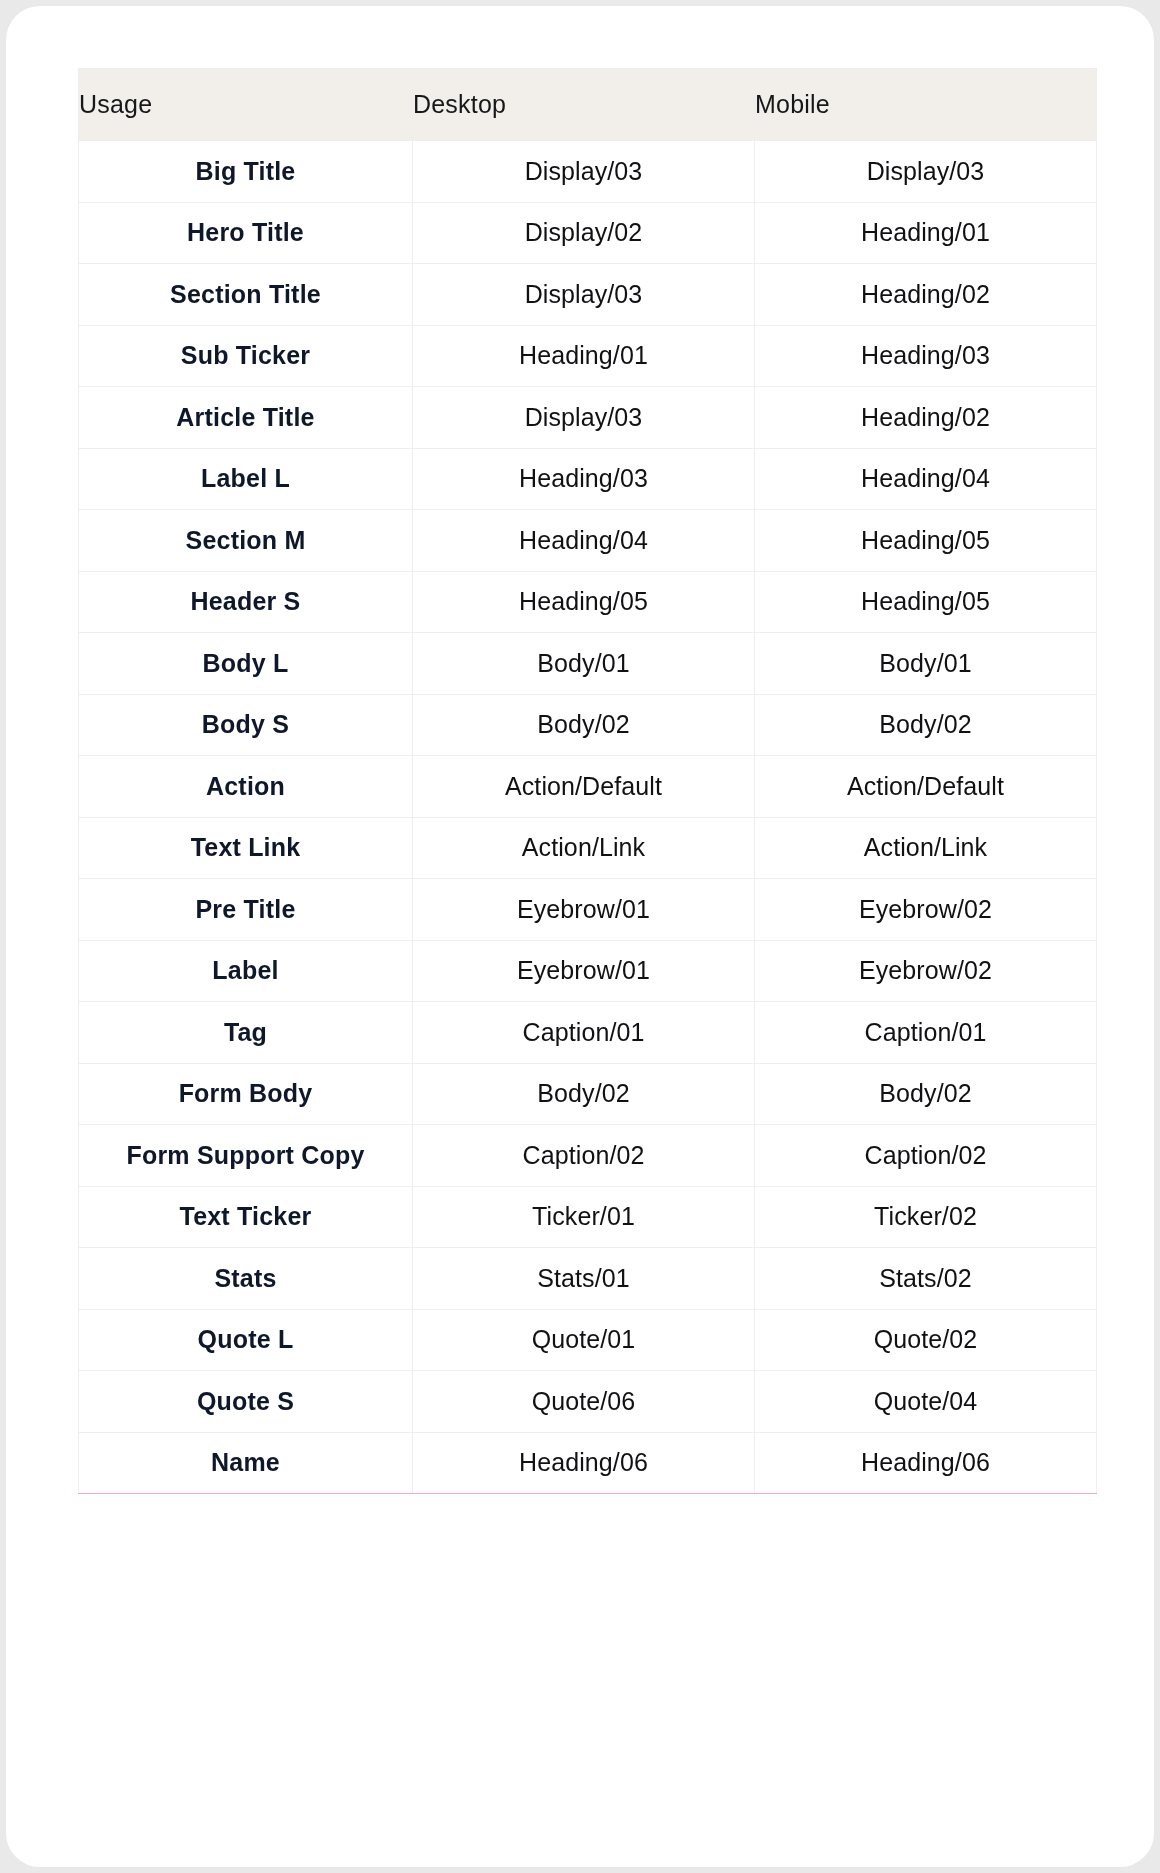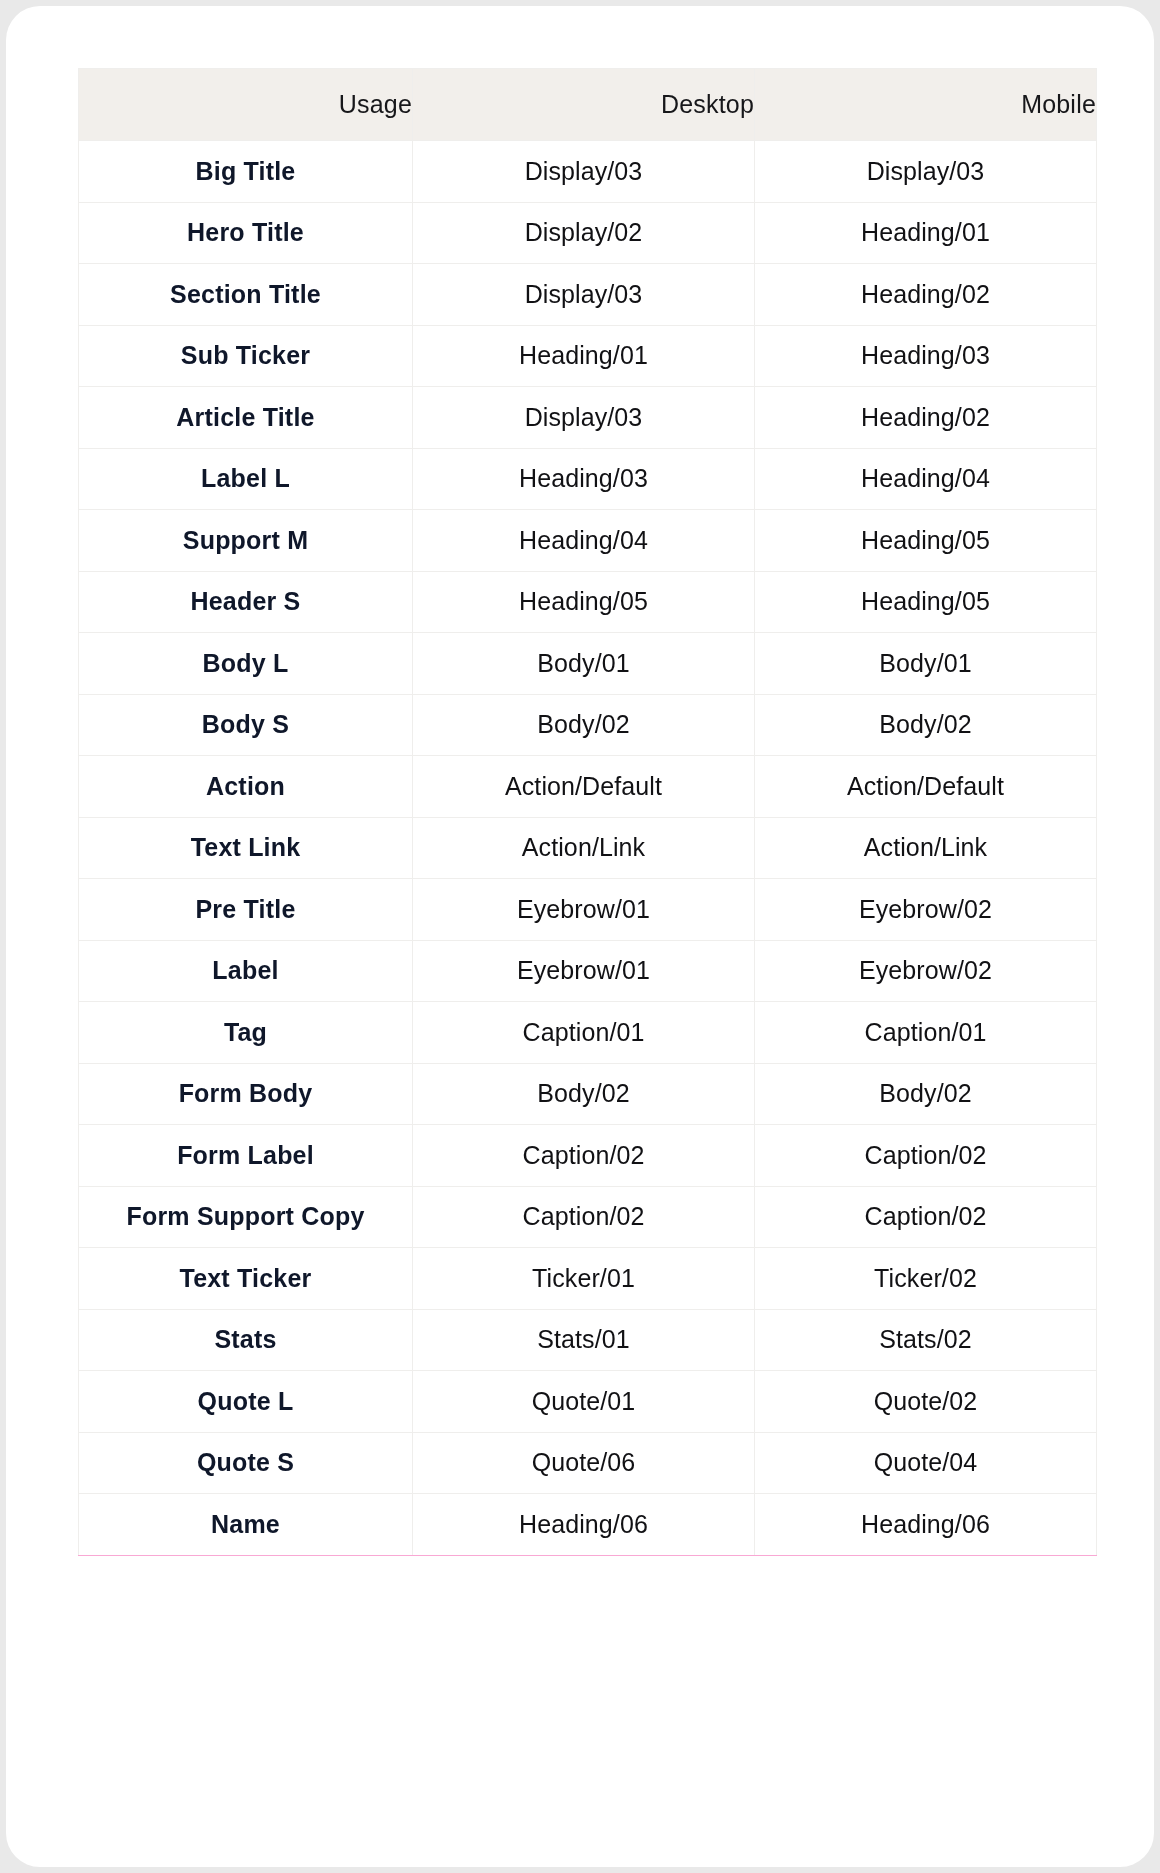--- a/index.html
+++ b/index.html
@@ -47,21 +47,21 @@
 
   table.type-scale col.col-usage   { width: 334px; }
   table.type-scale col.col-desktop { width: 342px; }
   table.type-scale col.col-mobile  { width: 342px; }
 
   thead th {
     background: #f2efeb;
     font-size: 25px;
     font-weight: 400;
     color: #17171a;
-    text-align: right;
+    text-align: left;
     height: 71px;
     padding: 0;
     border: 1px solid #efeeec;
     letter-spacing: 0.2px;
   }
 
   tbody td {
     height: 60.5px;
     padding: 0;
     text-align: center;
@@ -131,21 +131,21 @@
             <td class="usage-cell">Article Title</td>
             <td class="value-cell">Display/03</td>
             <td class="value-cell">Heading/02</td>
           </tr>
           <tr>
             <td class="usage-cell">Label L</td>
             <td class="value-cell">Heading/03</td>
             <td class="value-cell">Heading/04</td>
           </tr>
           <tr>
-            <td class="usage-cell">Support M</td>
+            <td class="usage-cell">Section M</td>
             <td class="value-cell">Heading/04</td>
             <td class="value-cell">Heading/05</td>
           </tr>
           <tr>
             <td class="usage-cell">Header S</td>
             <td class="value-cell">Heading/05</td>
             <td class="value-cell">Heading/05</td>
           </tr>
           <tr>
             <td class="usage-cell">Body L</td>
@@ -181,25 +181,20 @@
             <td class="usage-cell">Tag</td>
             <td class="value-cell">Caption/01</td>
             <td class="value-cell">Caption/01</td>
           </tr>
           <tr>
             <td class="usage-cell">Form Body</td>
             <td class="value-cell">Body/02</td>
             <td class="value-cell">Body/02</td>
           </tr>
           <tr>
-            <td class="usage-cell">Form Label</td>
-            <td class="value-cell">Caption/02</td>
-            <td class="value-cell">Caption/02</td>
-          </tr>
-          <tr>
             <td class="usage-cell">Form Support Copy</td>
             <td class="value-cell">Caption/02</td>
             <td class="value-cell">Caption/02</td>
           </tr>
           <tr>
             <td class="usage-cell">Text Ticker</td>
             <td class="value-cell">Ticker/01</td>
             <td class="value-cell">Ticker/02</td>
           </tr>
           <tr>

